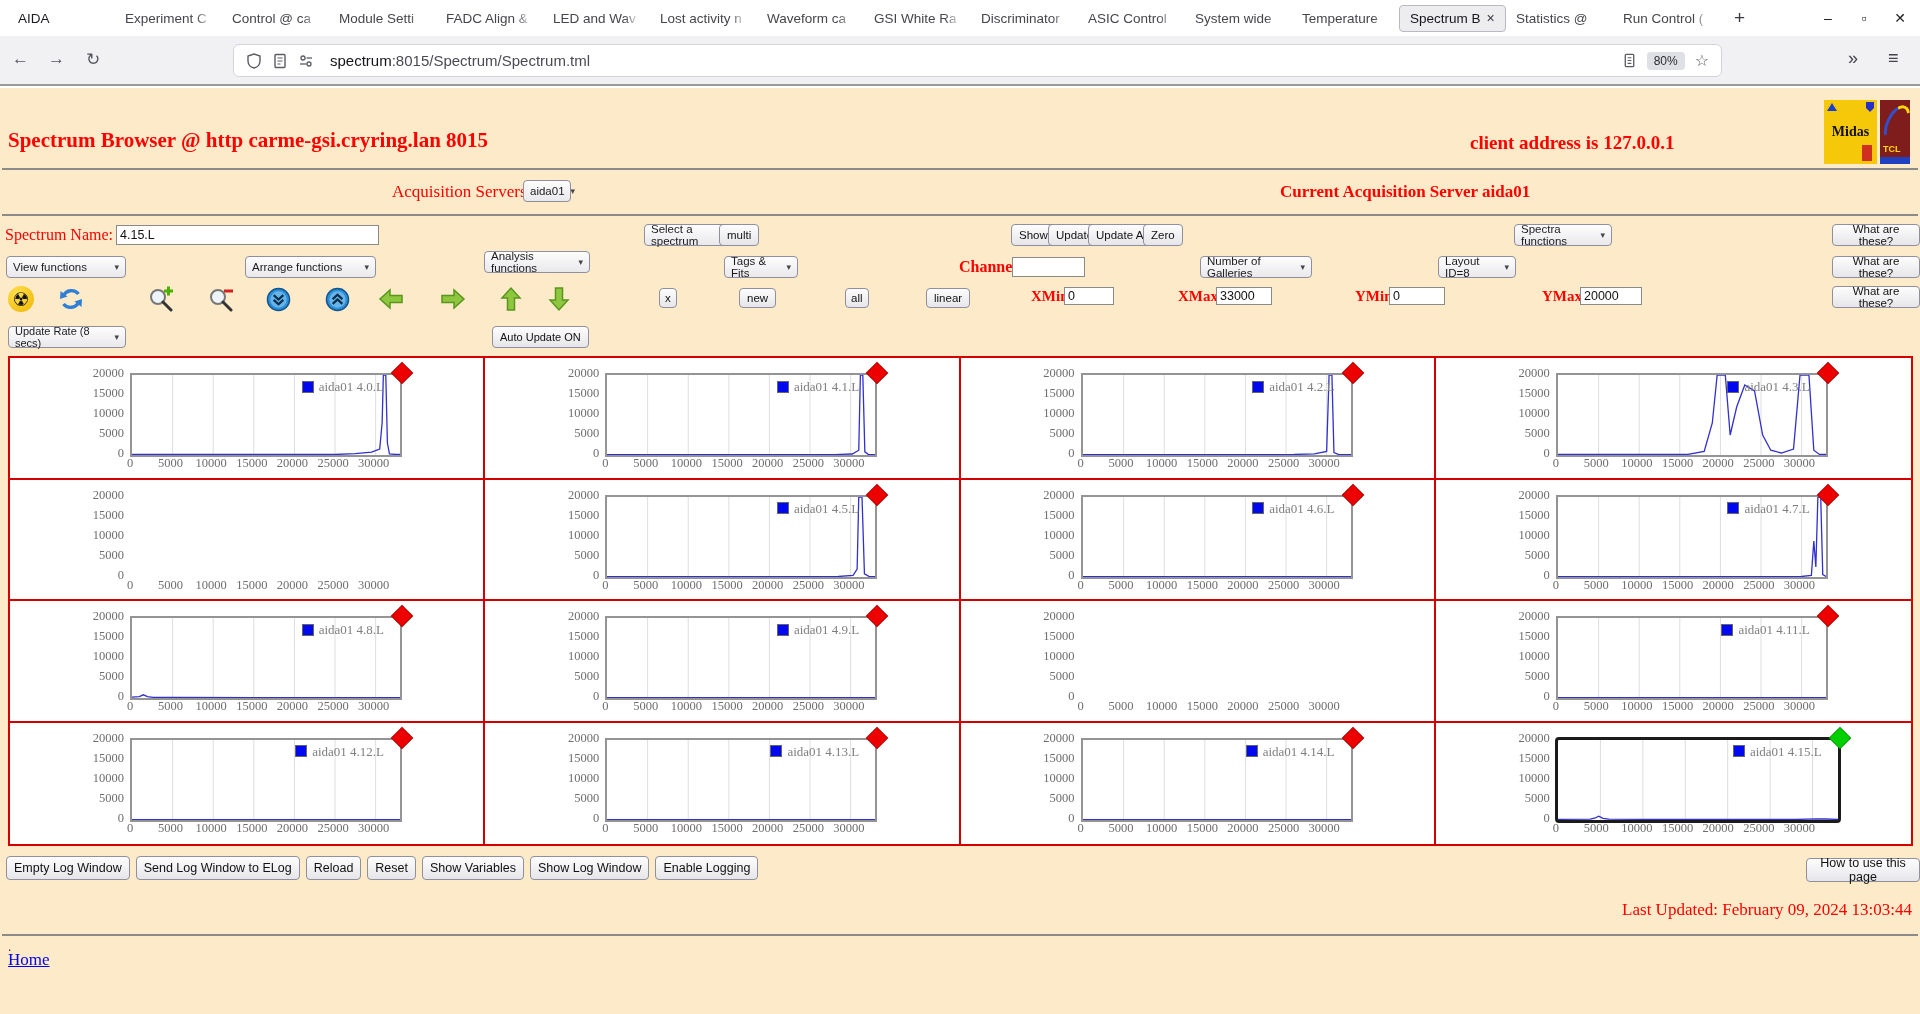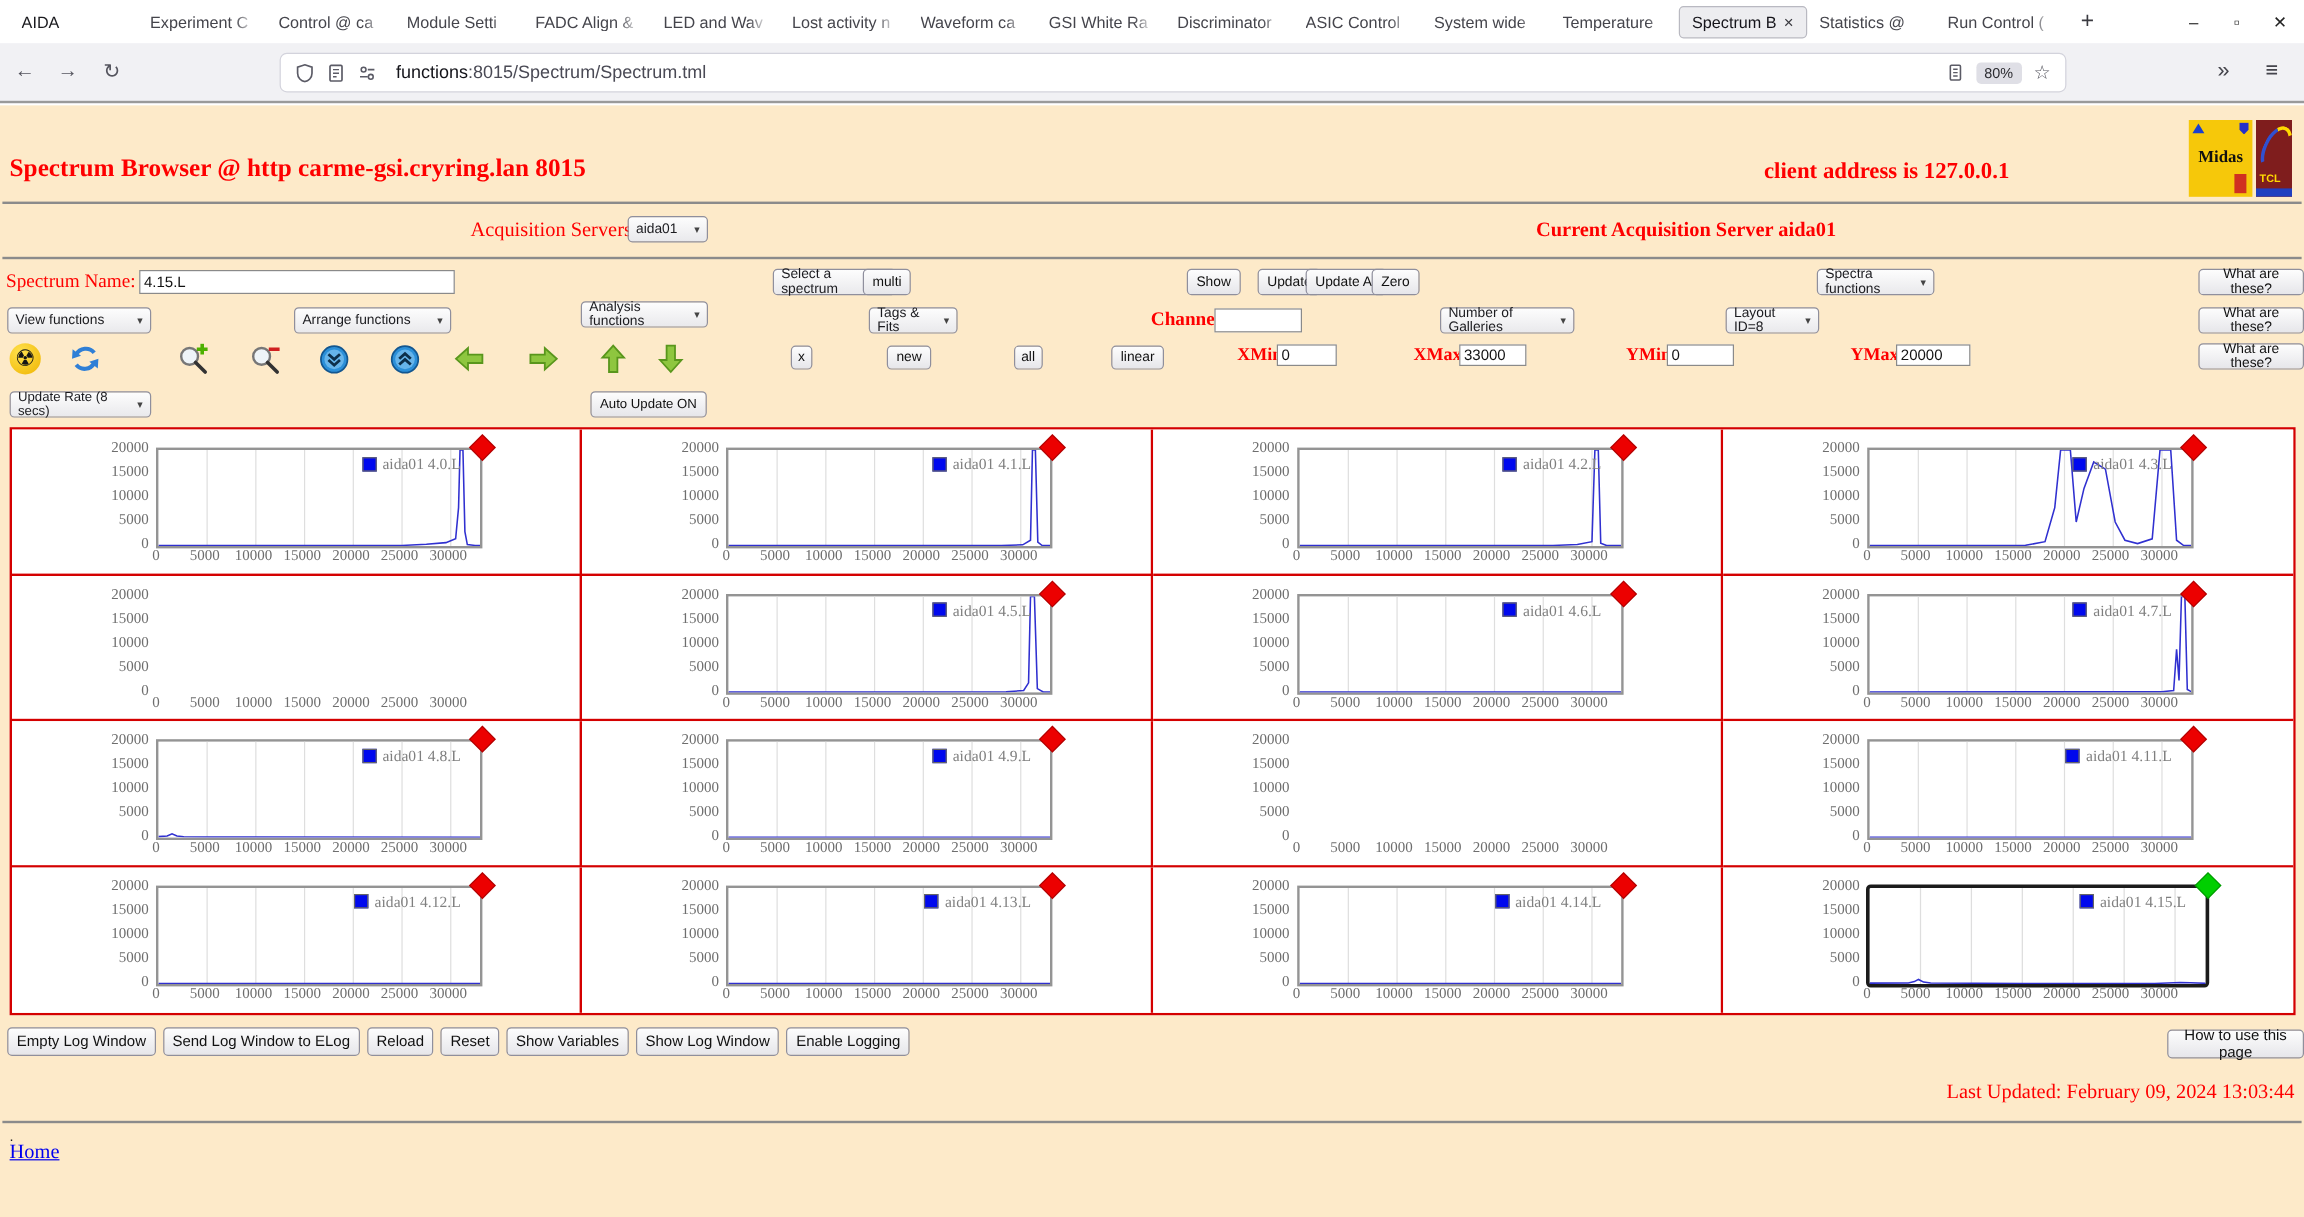--- a/index.html
+++ b/index.html
@@ -179,21 +179,21 @@
           </svg>
       </span>
       <span class="urlicons">
         <svg width="16" height="16" viewBox="0 0 16 16">
             <circle cx="5" cy="5" r="2" fill="none" stroke="#5b5b66" stroke-width="1.3"></circle>
             <path d="M8.5 5h5.5" stroke="#5b5b66" stroke-width="1.3"></path>
             <circle cx="11" cy="11" r="2" fill="none" stroke="#5b5b66" stroke-width="1.3"></circle>
             <path d="M2 11h6.5" stroke="#5b5b66" stroke-width="1.3"></path>
           </svg>
       </span>
-      <span class="urltext"><span class="host">functions</span><span class="path">:8015/Spectrum/Spectrum.tml</span></span>
+      <span class="urltext"><span class="host">spectrum</span><span class="path">:8015/Spectrum/Spectrum.tml</span></span>
       <span class="urlright">
         <span class="urlicons">
           <svg width="15" height="15" viewBox="0 0 16 16">
               <rect x="3.5" y="1.5" width="9" height="13" rx="1" fill="none" stroke="#5b5b66" stroke-width="1.4"></rect>
               <path d="M6 5h4M6 8h4M6 11h4" stroke="#5b5b66" stroke-width="1.2"></path>
             </svg>
         </span>
         <span class="zoomchip">80%</span>
         <span class="staricon">☆</span>
       </span>
@@ -213,37 +213,37 @@
       <span>Midas</span>
     </div>
   <div class="logo-tcl">
       <i></i>
       <span>TCL</span>
       <u></u>
     </div>
   <div class="hr" style="top:80px;"></div>
 
   <div class="acq-label serif red">Acquisition Servers</div>
-  <div class="sel ctl" style="left:523px;top:92px;width:67px;">
+  <div class="sel ctl" style="left:523px;top:92px;width:48px;">
     <span>aida01</span>
       <span class="chev">▾</span>
   </div>
   <div class="cur-server serif red">Current Acquisition Server aida01</div>
   <div class="hr" style="top:126px;"></div>
 
   <div class="controls">
 
     <span class="ctl rlabel" style="left:5px;top:2px;">Spectrum Name:</span>
     <input class="ctl inp" style="left: 116px; top: 1px; width: 263px;" value="4.15.L">
     <div class="sel ctl" style="left:644px;top:0;width:103px;gap:20px;">
         <span>Select a spectrum</span>
         <span class="chev">▾</span>
       </div>
     <button class="btn ctl" style="left:719px;top:0;">multi</button>
-    <button class="btn ctl" style="left:989px;top:0;">Show</button>
+    <button class="btn ctl" style="left:1011px;top:0;">Show</button>
     <button class="btn ctl" style="left:1048px;top:0;">Update</button>
     <button class="btn ctl" style="left:1088px;top:0;">Update All</button>
     <button class="btn ctl" style="left:1143px;top:0;">Zero</button>
     <div class="sel ctl" style="left:1514px;top:0;width:98px;">
         <span>Spectra functions</span>
         <span class="chev">▾</span>
       </div>
     <button class="btn ctl" style="left:1832px;top:0;">What are these?</button>
 
     <div class="sel ctl" style="left:6px;top:32px;width:120px;">

